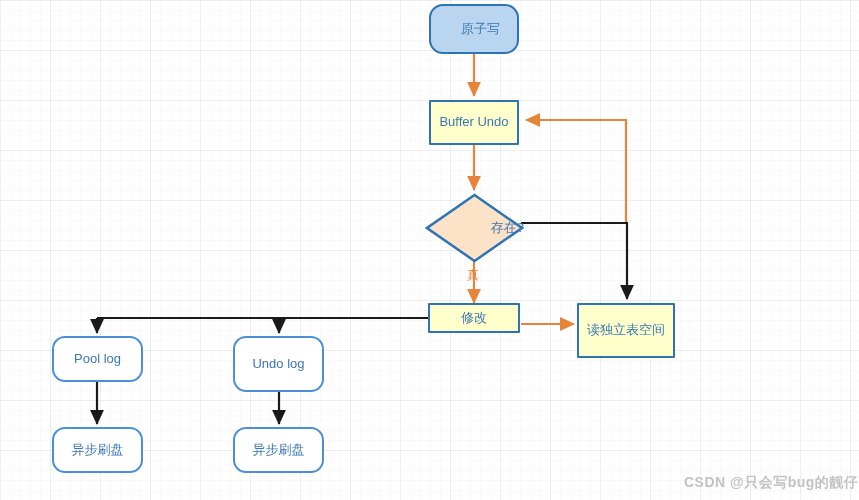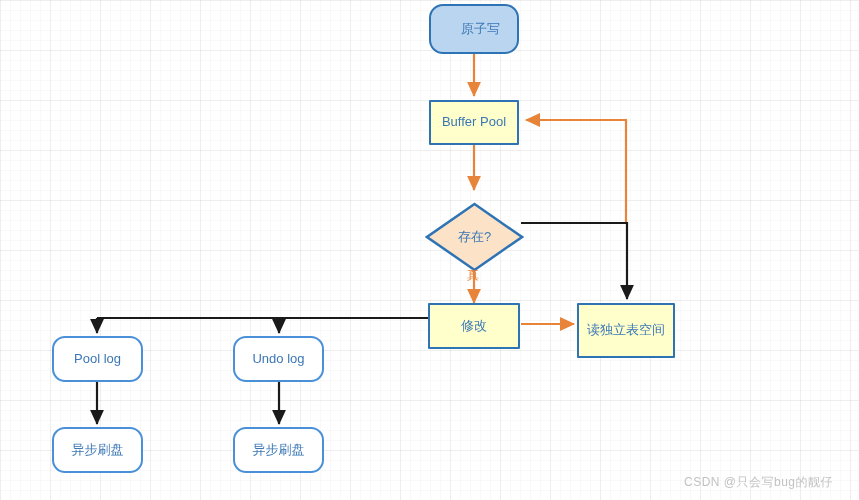--- a/index.html
+++ b/index.html
@@ -74,23 +74,24 @@
   .edge-label {
     position: absolute;
     color: #e8833a;
     font-size: 12px;
     z-index: 3;
     background: transparent;
   }
   .watermark {
     position: absolute;
     color: #c2c2c2;
-    font-size: 12px;
+    font-size: 14px;
     letter-spacing: 0.5px;
     white-space: nowrap;
+    font-weight: bold;
   }
 </style>
 </head>
 <body>
 
 <div id="canvas">
 
   <svg class="edges" width="859" height="500" viewBox="0 0 859 500">
     <defs>
       <marker id="arrow-orange" markerWidth="9" markerHeight="9" refX="6.5" refY="3.2" orient="auto" markerUnits="strokeWidth">
@@ -122,45 +123,45 @@
     <path d="M97,382 L97,424" stroke="#1a1a1a" stroke-width="2.2" fill="none" marker-end="url(#arrow-black)"></path>
 
     <path d="M279,382 L279,424" stroke="#1a1a1a" stroke-width="2.2" fill="none" marker-end="url(#arrow-black)"></path>
   </svg>
 
   <div class="node node-start" style="left:429px; top:4px; width:90px; height:50px;">
     <span>原子写</span>
   </div>
 
   <div class="node node-proc" style="left:429px; top:100px; width:90px; height:45px;">
-    <span>Buffer Pool</span>
+    <span>Buffer Undo</span>
   </div>
 
-  <div class="node node-diamond" style="left:425px; top:202px; width:99px; height:70px;">
+  <div class="node node-diamond" style="left:425px; top:193px; width:99px; height:70px;justify-content:flex-end;">
     <svg class="dshape" viewBox="0 0 99 70" preserveAspectRatio="none">
       <polygon points="49.5,2 97,35 49.5,68 2,35" fill="#fce3c8" stroke="#2e74b5" stroke-width="2.5"></polygon>
     </svg>
     <span class="dlabel">存在?</span>
   </div>
 
   <div class="edge-label" style="left:467px; top:267px;">真</div>
 
-  <div class="node node-proc" style="left:428px; top:303px; width:92px; height:46px;">
+  <div class="node node-proc" style="left:428px; top:303px; width:92px; height:30px;">
     <span>修改</span>
   </div>
 
   <div class="node node-proc" style="left:577px; top:303px; width:98px; height:55px;">
     <span>读独立表空间</span>
   </div>
 
   <div class="node node-round" style="left:52px; top:336px; width:91px; height:46px;">
     <span>Pool log</span>
   </div>
 
-  <div class="node node-round" style="left:233px; top:336px; width:91px; height:46px;">
+  <div class="node node-round" style="left:233px; top:336px; width:91px; height:56px;">
     <span>Undo log</span>
   </div>
 
   <div class="node node-round" style="left:52px; top:427px; width:91px; height:46px;">
     <span>异步刷盘</span>
   </div>
 
   <div class="node node-round" style="left:233px; top:427px; width:91px; height:46px;">
     <span>异步刷盘</span>
   </div>

